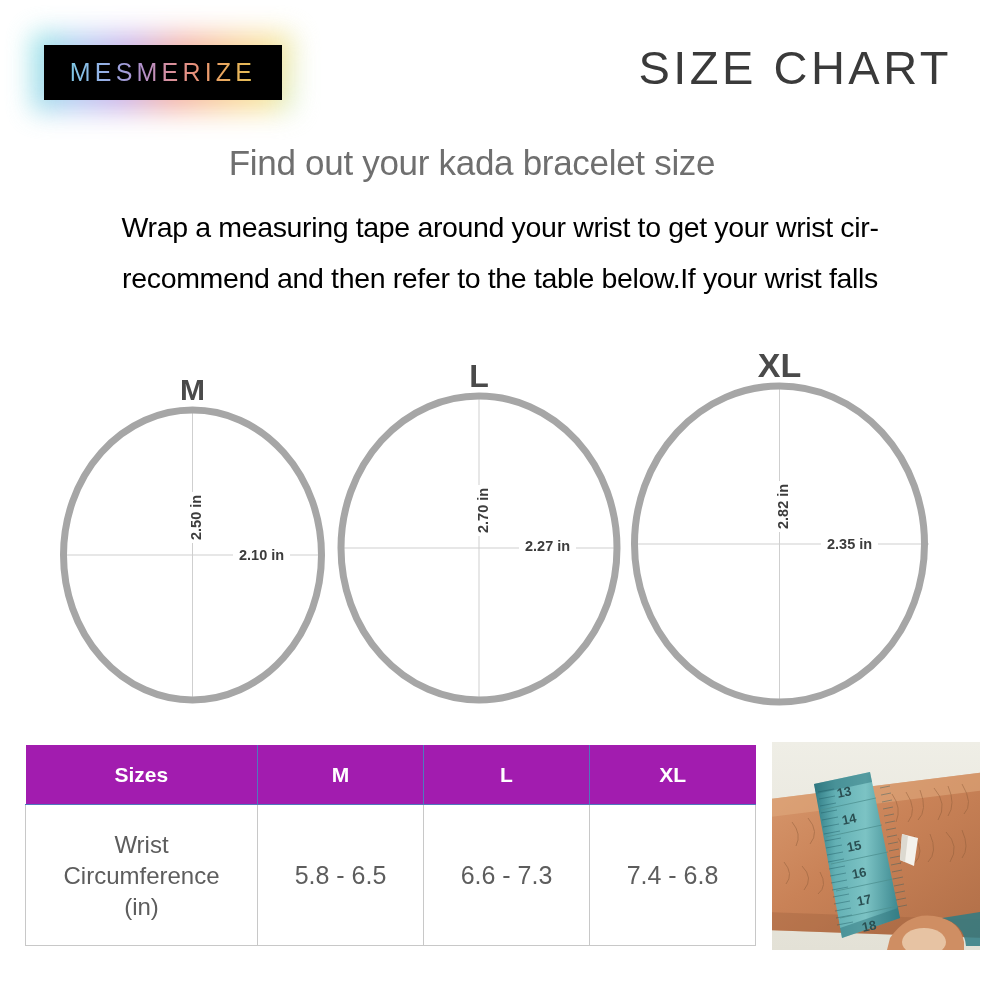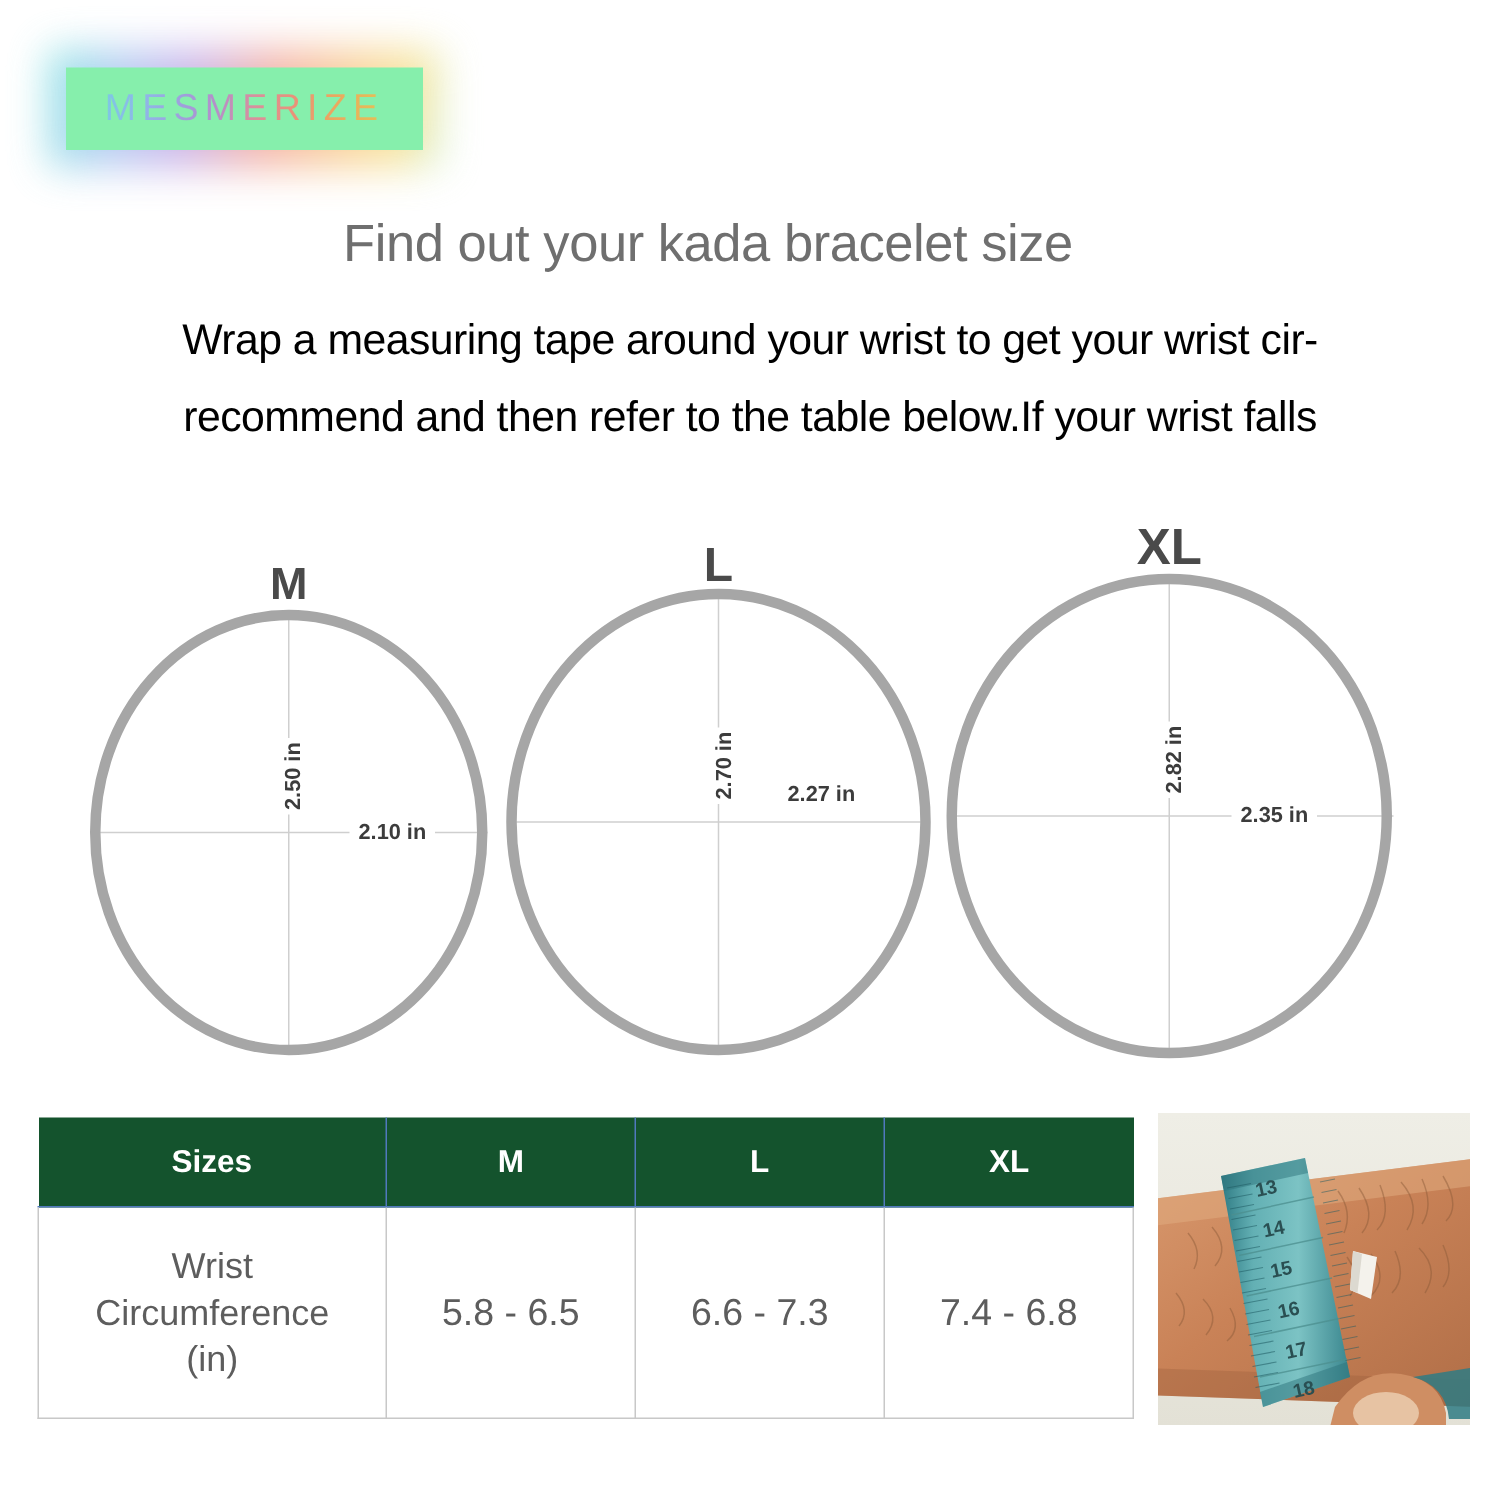--- a/index.html
+++ b/index.html
@@ -39,21 +39,21 @@
     background: linear-gradient(100deg,
         #7fe3e0 0%, #a9c7f0 18%, #c3a8e8 36%,
         #f3a79a 56%, #f7c98c 74%, #f6e38f 90%, #c8f0d8 100%);
     filter: blur(13px);
     opacity: .85;
   }
   #logo-box {
     position: absolute;
     left: 0; top: 0;
     width: 238px; height: 55px;
-    background: #86efac;
+    background: #000000;
     display: flex;
     align-items: center;
     justify-content: center;
   }
   #logo-text {
     font-family: "Liberation Sans", sans-serif;
     font-size: 25px;
     font-weight: 400;
     letter-spacing: 4.2px;
     white-space: nowrap;
@@ -148,21 +148,21 @@
   
   #size-table {
     position: absolute;
     left: 25px;
     top: 745px;
     width: 730px;
     border-collapse: collapse;
     table-layout: fixed;
   }
   #size-table th {
-    background: #14532d;
+    background: #a21caf;
     color: #ffffff;
     font-family: "Liberation Sans", sans-serif;
     font-size: 21px;
     font-weight: 700;
     height: 57px;
     text-align: center;
     border-right: 1px solid #5079bd;
     border-bottom: 1px solid #5079bd;
   }
   #size-table th:last-child { border-right: none; }
@@ -199,20 +199,21 @@
 
 <div id="header">
 
   <div id="logo-wrap">
     <div id="logo-glow"></div>
     <div id="logo-box">
       <span id="logo-text">MESMERIZE</span>
     </div>
   </div>
 
+  <div id="size-chart-title">SIZE CHART</div>
 </div>
 
 <div id="subtitle">Find out your kada bracelet size</div>
 
 <div id="intro-lines">
   <span class="ln">Wrap a measuring tape around your wrist to get your wrist cir-</span>
   <span class="ln">recommend and then refer to the table below.If your wrist falls</span>
 </div>
 
 <div id="ovals">
@@ -229,21 +230,21 @@
   </div>
 
   <div class="oval-unit" style="left:334px; top:15px; width:290px; height:375px;">
     <div class="oval-label" style="left:0; top:-2px; width:290px; font-size:32px;">L</div>
     <svg width="290" height="375" viewBox="0 0 290 375">
       <line x1="145" y1="36" x2="145" y2="340" stroke="#cfcfcf" stroke-width="1"></line>
       <line x1="5" y1="188" x2="286" y2="188" stroke="#cfcfcf" stroke-width="1"></line>
       <ellipse cx="145" cy="188" rx="138" ry="152" fill="none" stroke="#a6a6a6" stroke-width="7"></ellipse>
     </svg>
     <span class="dim-v" style="left:140.5px; top:176px;">2.70 in</span>
-    <span class="dim-h" style="left:185px; top:162px;">2.27 in</span>
+    <span class="dim-h" style="left:185px; top:178px;">2.27 in</span>
   </div>
 
   <div class="oval-unit" style="left:627px; top:3px; width:305px; height:390px;">
     <div class="oval-label" style="left:0; top:-2px; width:305px; font-size:34px;">XL</div>
     <svg width="305" height="390" viewBox="0 0 305 390">
       <line x1="152.5" y1="38" x2="152.5" y2="354" stroke="#cfcfcf" stroke-width="1"></line>
       <line x1="5" y1="196" x2="302" y2="196" stroke="#cfcfcf" stroke-width="1"></line>
       <ellipse cx="152.5" cy="196" rx="145" ry="158" fill="none" stroke="#a6a6a6" stroke-width="7"></ellipse>
     </svg>
     <span class="dim-v" style="left:148px; top:184px;">2.82 in</span>

